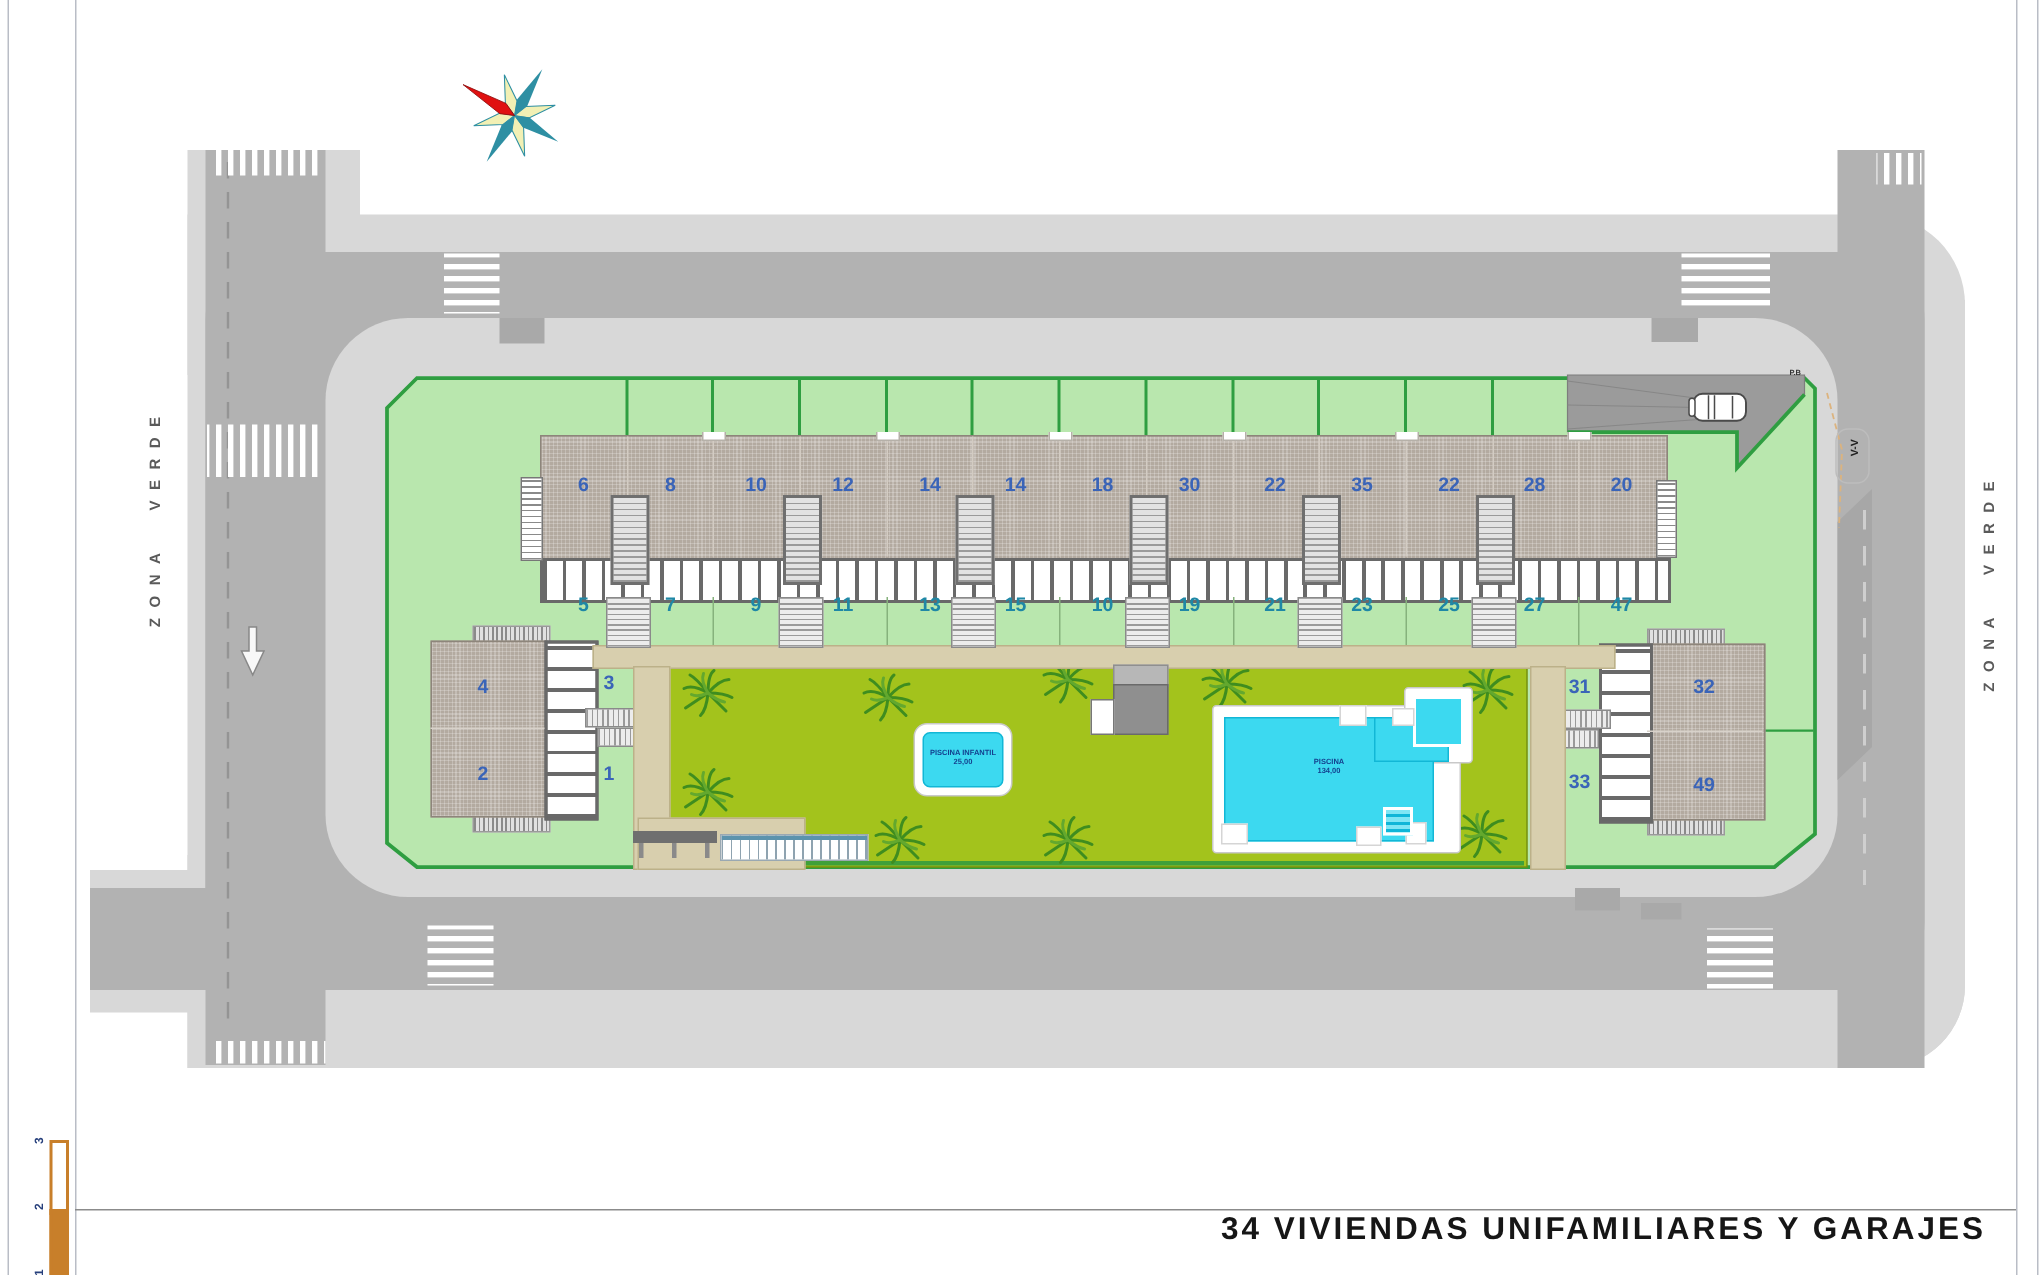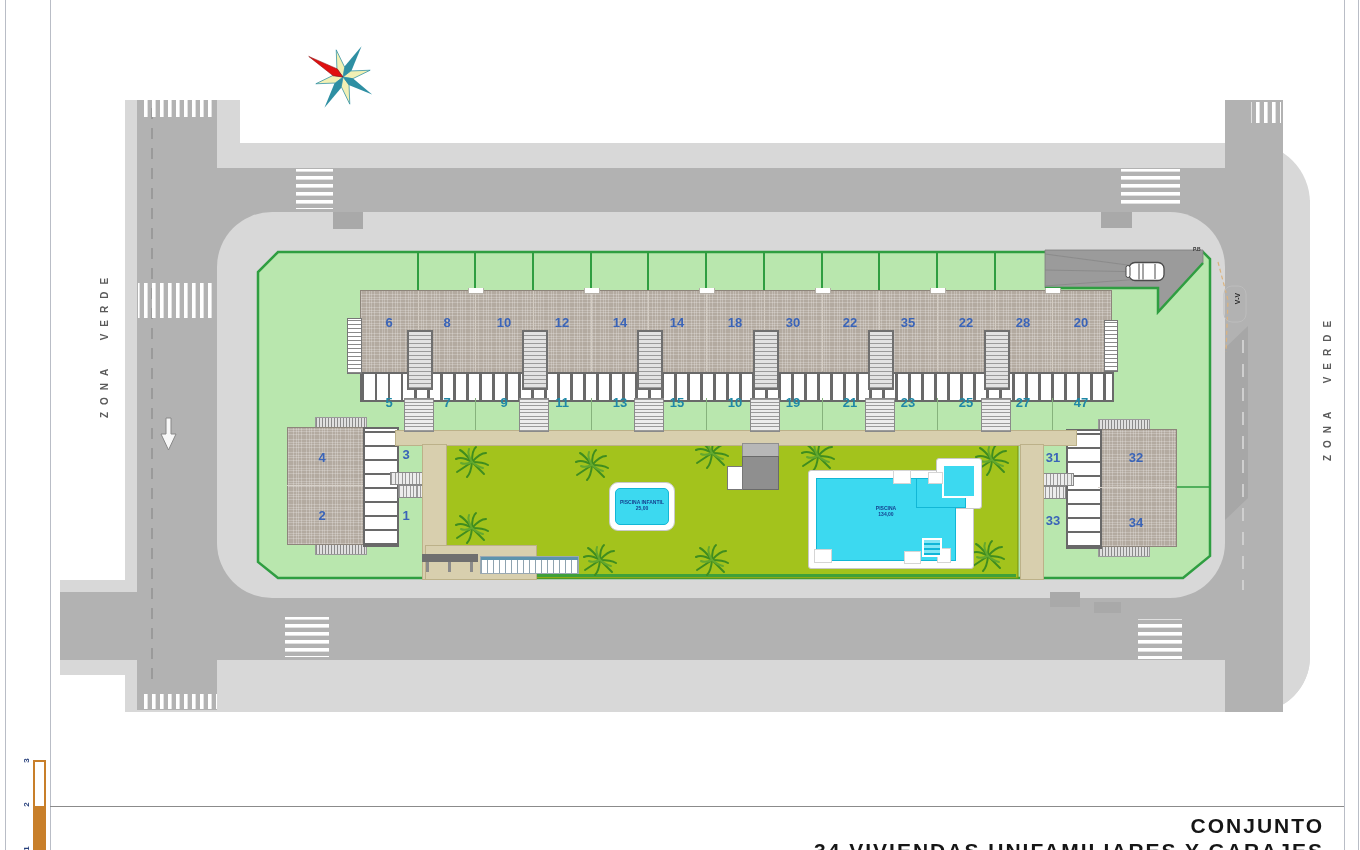--- a/index.html
+++ b/index.html
@@ -322,31 +322,30 @@
       <div class="abs num numOdd" style="left: 835px; top: 395px; z-index: 7;">21</div>
       <div class="abs num numOdd" style="left: 893px; top: 395px; z-index: 7;">23</div>
       <div class="abs num numOdd" style="left: 951px; top: 395px; z-index: 7;">25</div>
       <div class="abs num numOdd" style="left: 1008px; top: 395px; z-index: 7;">27</div>
       <div class="abs num numOdd" style="left: 1066px; top: 395px; z-index: 7;">47</div>
       <div class="abs num numEven" style="left: 307px; top: 450px; z-index: 7;">4</div>
       <div class="abs num numEven" style="left: 307px; top: 508px; z-index: 7;">2</div>
       <div class="abs num numEven" style="left: 391px; top: 447px; z-index: 7;">3</div>
       <div class="abs num numEven" style="left: 391px; top: 508px; z-index: 7;">1</div>
       <div class="abs num numEven" style="left: 1121px; top: 450px; z-index: 7;">32</div>
-      <div class="abs num numEven" style="left: 1121px; top: 515px; z-index: 7;">34</div>
+      <div class="abs num numEven" style="left: 1121px; top: 515px; z-index: 7;">49</div>
       <div class="abs num numEven" style="left: 1038px; top: 450px; z-index: 7;">31</div>
       <div class="abs num numEven" style="left: 1038px; top: 513px; z-index: 7;">33</div>
     </div>
 
   <div>
     <div class="abs" style="left:33px;top:760px;width:9px;height:46px;background:#fff;border:2px solid var(--scale-orange,#c87f2a)"></div>
     <div class="abs" style="left:33px;top:806px;width:9px;height:44px;background:var(--scale-orange,#c87f2a);border:2px solid var(--scale-orange,#c87f2a)"></div>
     <div class="abs vnum" style="left:20px;top:756px">3</div>
     <div class="abs vnum" style="left:20px;top:800px">2</div>
     <div class="abs vnum" style="left:20px;top:844px">1</div>
   </div>
 
   <div class="abs" style="left:50px;top:806px;width:1294px;height:60px;border-top:1px solid #8b8b8b;z-index:7;background:transparent">
-    <div class="title-line" style="margin-top:7px">CONJUNTO</div>
     <div class="title-line" style="margin-top:1px">34 VIVIENDAS UNIFAMILIARES Y GARAJES</div>
   </div>
 
 </div>
 
 </body></html>

